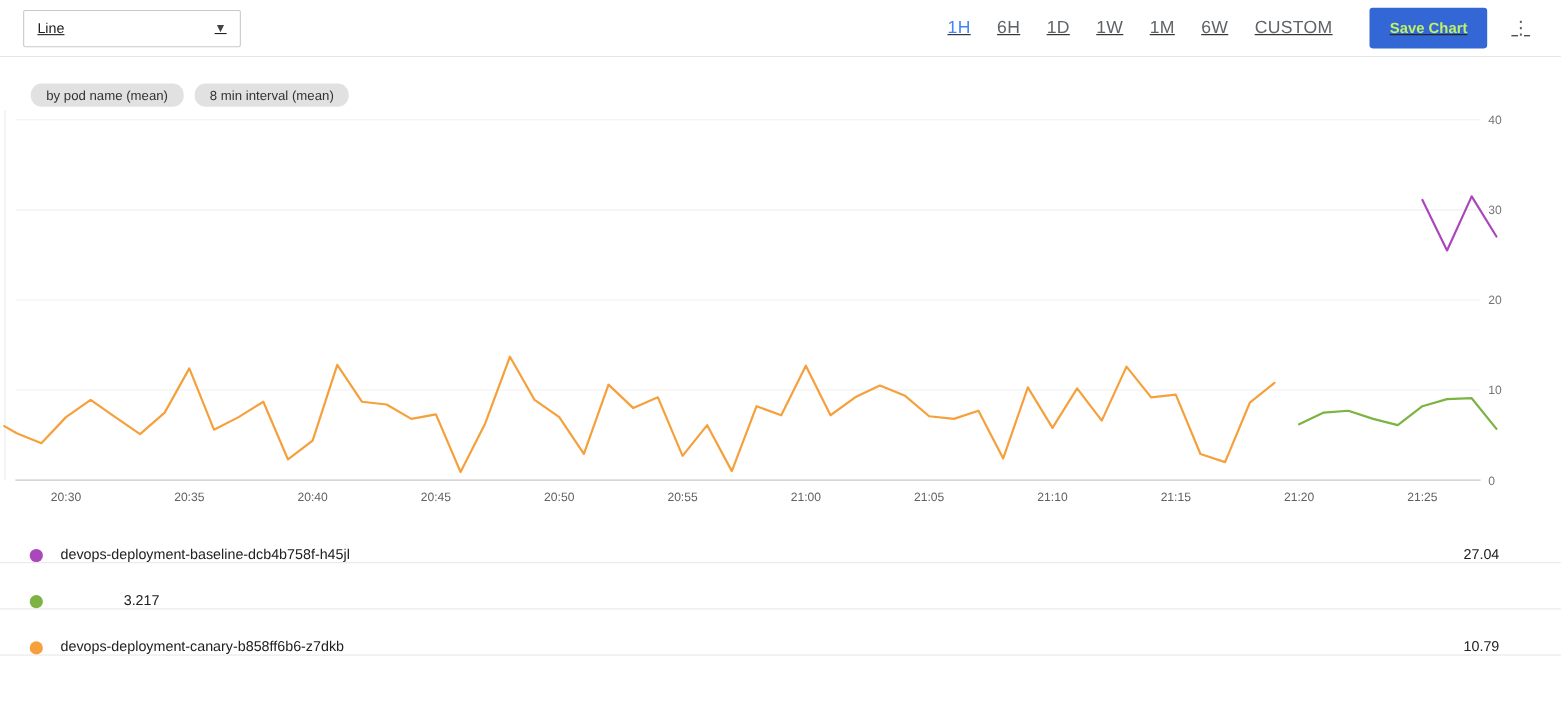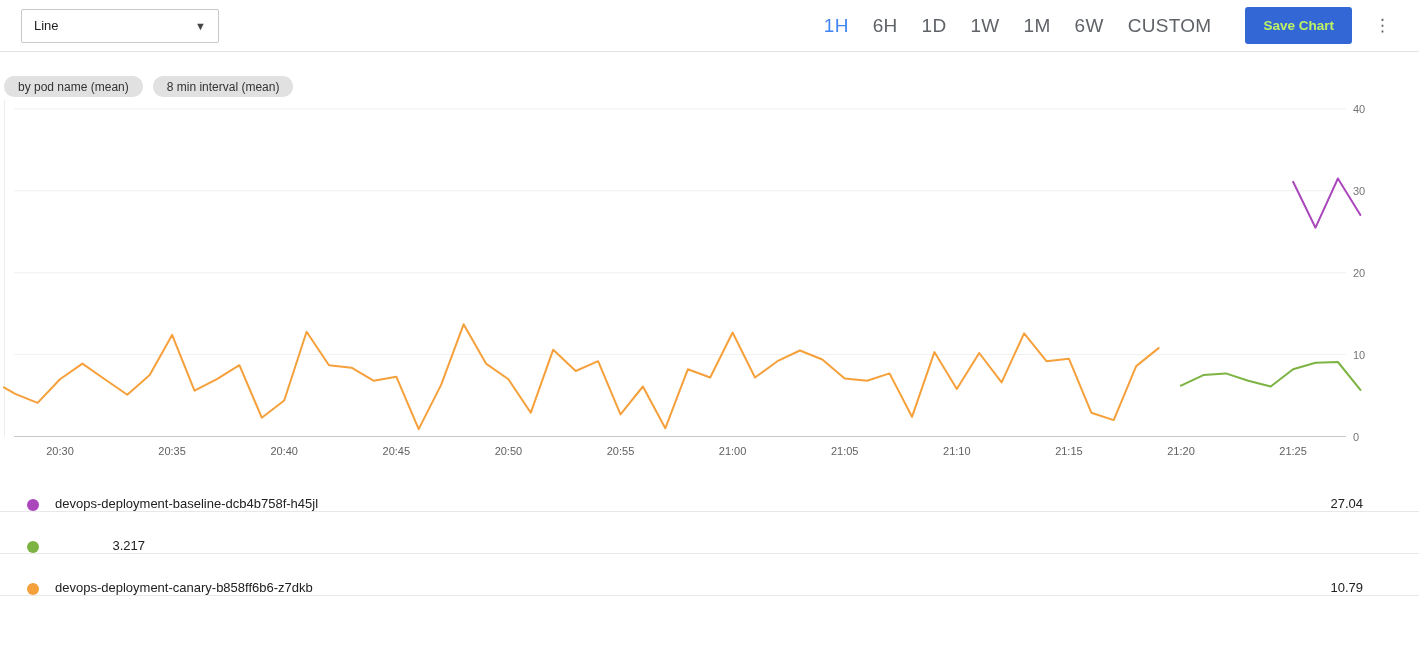--- a/index.html
+++ b/index.html
@@ -1,42 +1,42 @@
 <!DOCTYPE html>
 <html><head>
 <meta charset="utf-8">
 <style>
   * { box-sizing: border-box; margin: 0; padding: 0; }
   html, body { width: 1419px; height: 646px; overflow: hidden; background: #fff;
     font-family: "Liberation Sans", sans-serif; color: #212121; }
 
   
   .toolbar { height: 52px; display: flex; align-items: center;
-    padding: 0 18px; border-bottom: 1px solid #e3e3e3; background: #fff; }
+    padding: 0 18px; border-bottom: 1px solid #e3e3e3; background: #fff; text-decoration: underline; }
   .chart-type-select { width: 198px; height: 34px; margin-left: 3px;
     border: 1px solid #c9c9c9; border-radius: 2px; background: #fff;
     display: flex; align-items: center; justify-content: space-between;
     padding: 0 12px; font-size: 13px; color: #212121; cursor: pointer; }
   .chart-type-select .caret { font-size: 11px; color: #444; }
   .toolbar .spacer { flex: 1; }
   .range-group { display: flex; align-items: center; }
   .range-btn { background: none; border: none; font-family: inherit;
-    font-size: 19px; color: #5f6368; padding: 8px 0; margin: 0 12px;
+    font-size: 16px; color: #5f6368; padding: 8px 0; margin: 0 12px;
     cursor: pointer; font-weight: 500; letter-spacing: .3px; }
   .range-btn.active { color: #4285f4; }
   .save-btn { margin-left: 22px; background: #3367d6; color: #bef264;
     border: none; border-radius: 3px; font-family: inherit; font-size: 13.5px;
     font-weight: 700; padding: 11px 18px; cursor: pointer; }
   .kebab { margin-left: 16px; margin-right: 4px; color: #5f6368;
     font-size: 17px; line-height: 17px; cursor: pointer; padding: 4px 6px;
     letter-spacing: 0; user-select: none; }
 
   
   .chart-card { position: relative; height: 418px; background: #fff; }
-  .chips { position: absolute; top: 24px; left: 4px; display: flex; gap: 10px; z-index: 2; }
+  .chips { position: absolute; top: 24px; left: 28px; display: flex; gap: 10px; z-index: 2; }
   .chip { background: #e1e1e1; border-radius: 10px; height: 21px;
     display: flex; align-items: center; padding: 0 14px; font-size: 12px;
     color: #333; white-space: nowrap; }
   .chart-svg { position: absolute; inset: 0; width: 1419px; height: 418px; }
   .chart-svg text { font-family: "Liberation Sans", sans-serif; }
   .tick-label { font-size: 11px; fill: #616161; }
   .ytick-label { font-size: 11px; fill: #757575; }
 
   
   .legend-table { background: #fff; }

